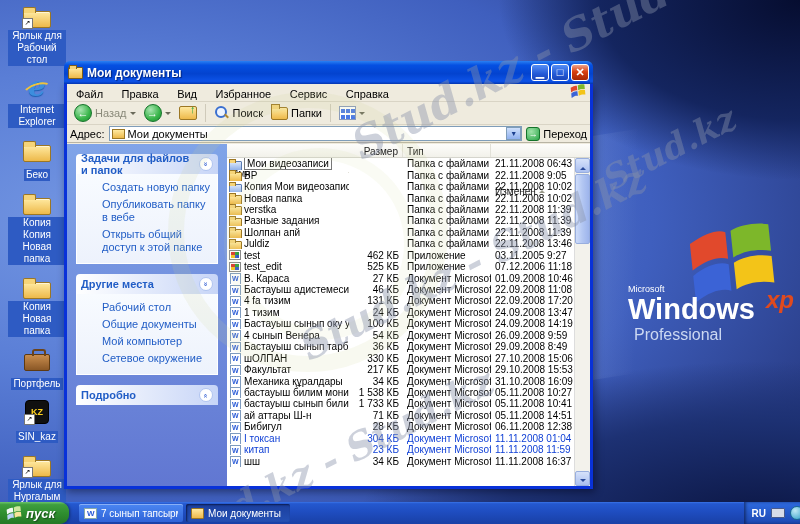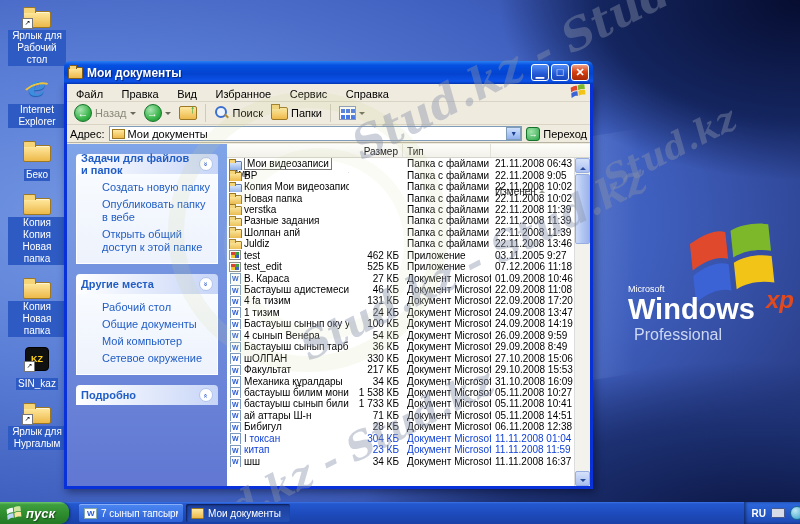--- a/index.html
+++ b/index.html
@@ -224,20 +224,24 @@
   <div class="dico">
     <div class="dimg ic-folder"></div>
     <div class="dlabel">Копия Копия Новая папка</div>
   </div>
 
   <div class="dico">
     <div class="dimg ic-folder"></div>
     <div class="dlabel">Копия Новая папка</div>
   </div>
 
+  <div class="dico">
+    <div class="dimg ic-briefcase"></div>
+    <div class="dlabel">Портфель</div>
+  </div>
 
   <div class="dico">
     <div class="dimg ic-app-shortcut"></div>
     <div class="dlabel">SIN_kaz</div>
   </div>
 
   <div class="dico">
     <div class="dimg ic-folder-shortcut"></div>
     <div class="dlabel">Ярлык для Нургалым</div>
   </div>

